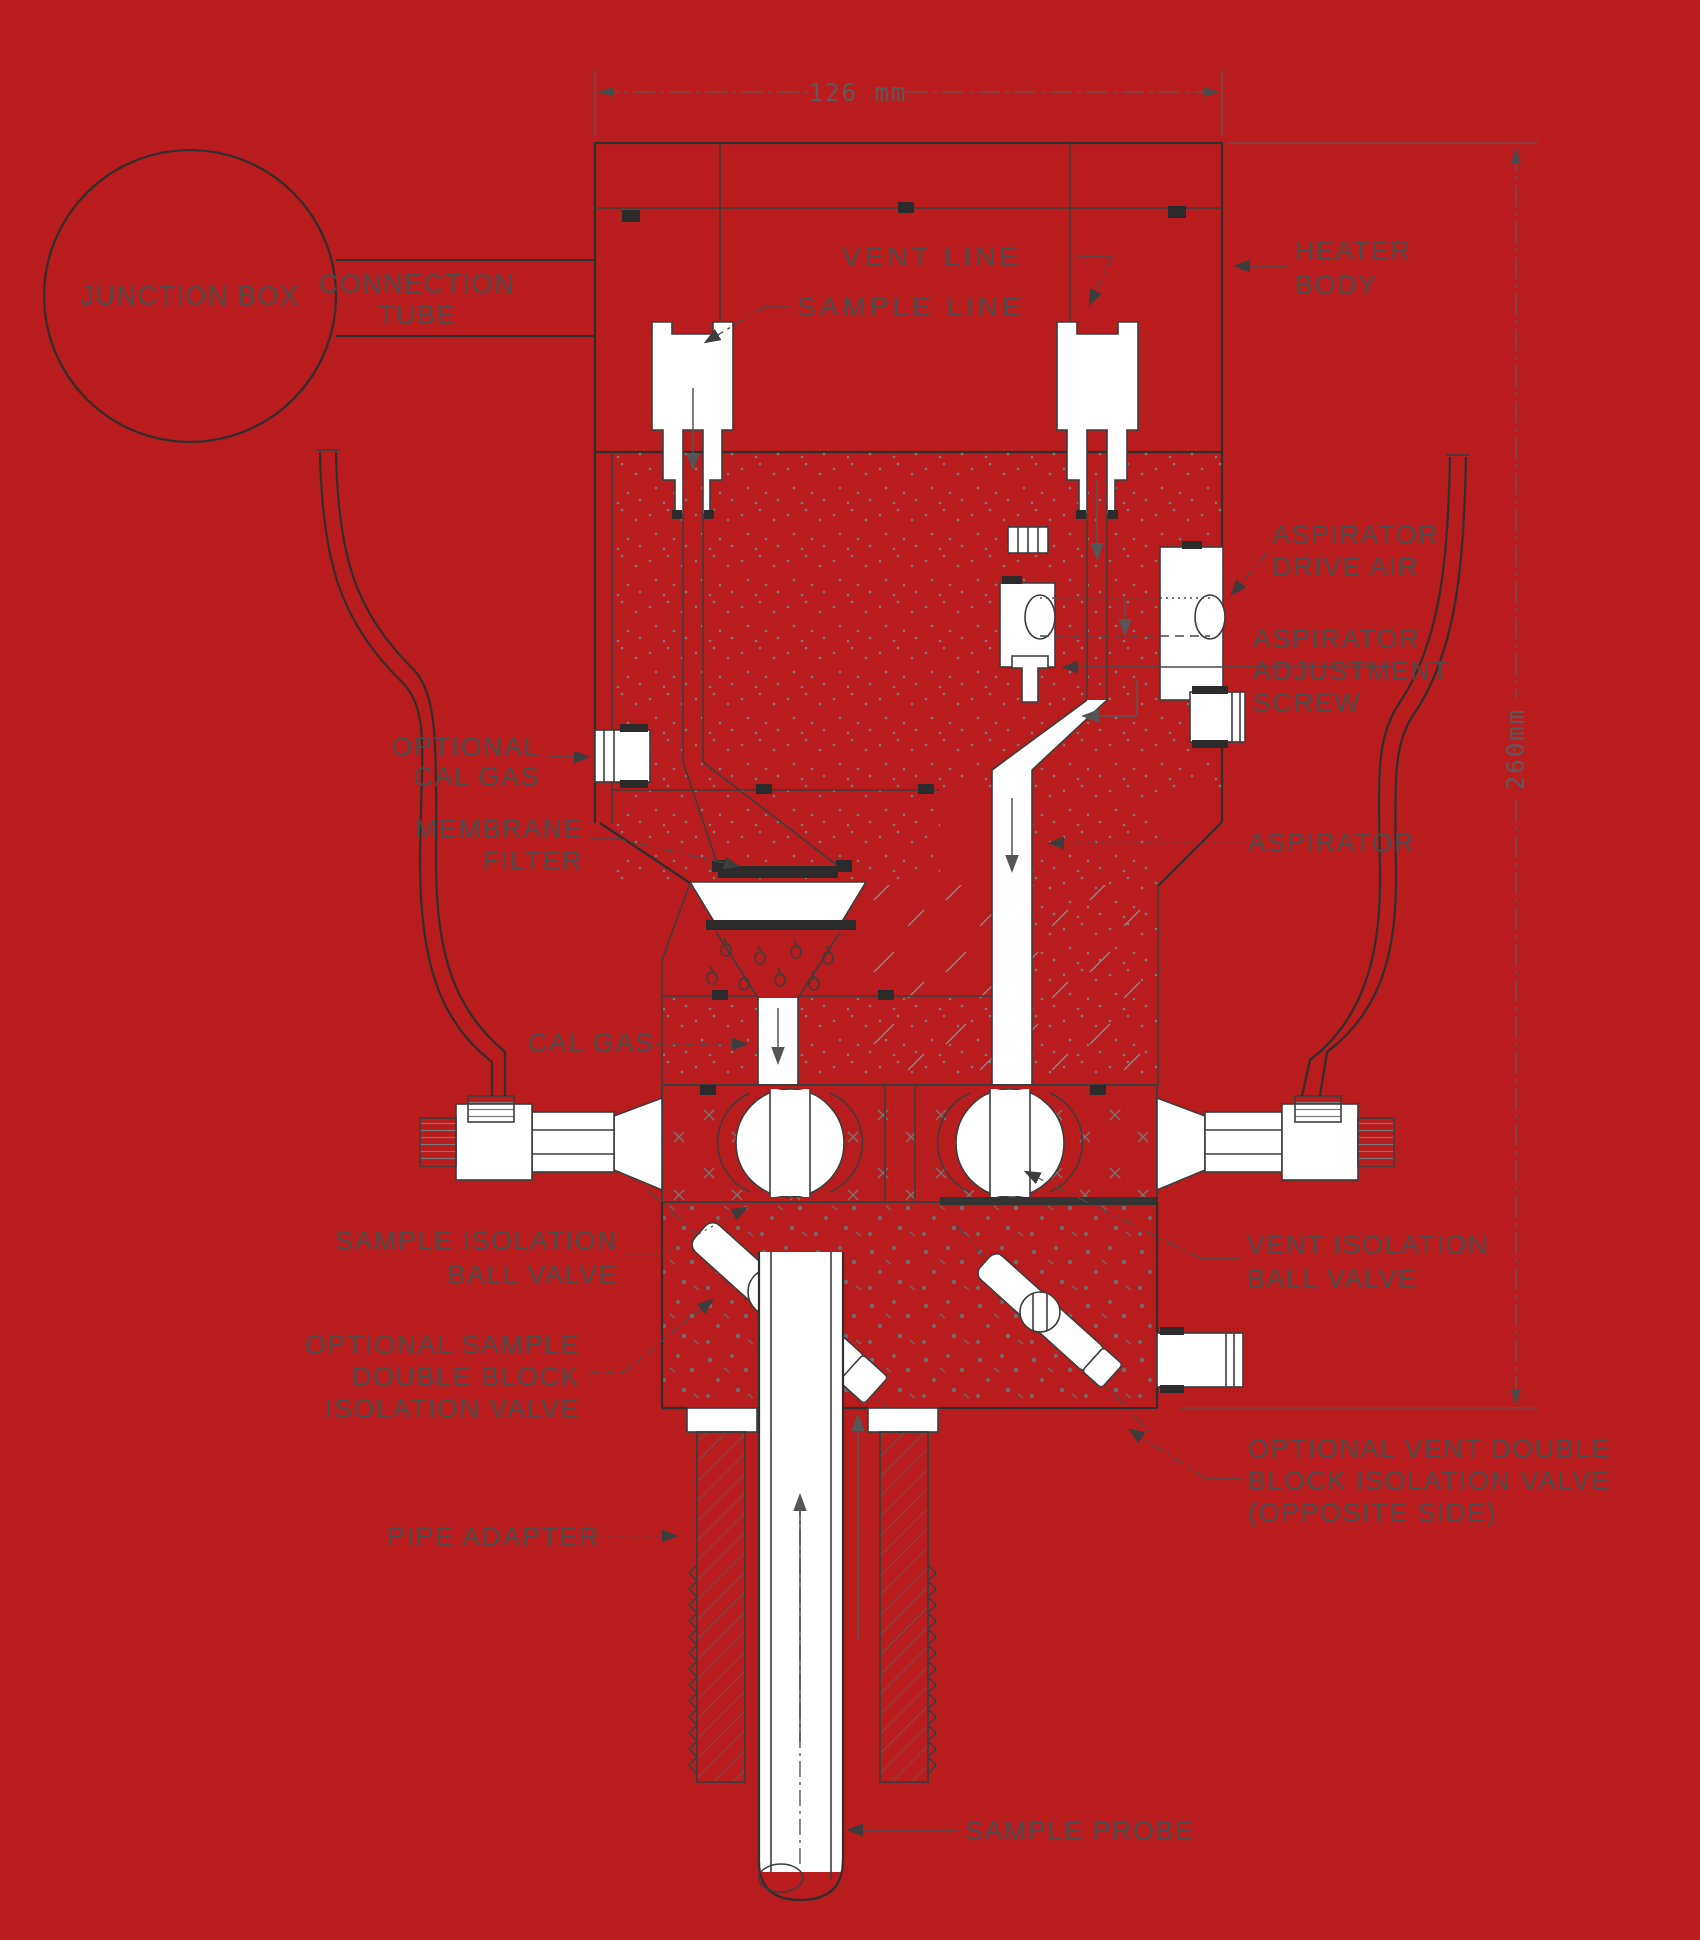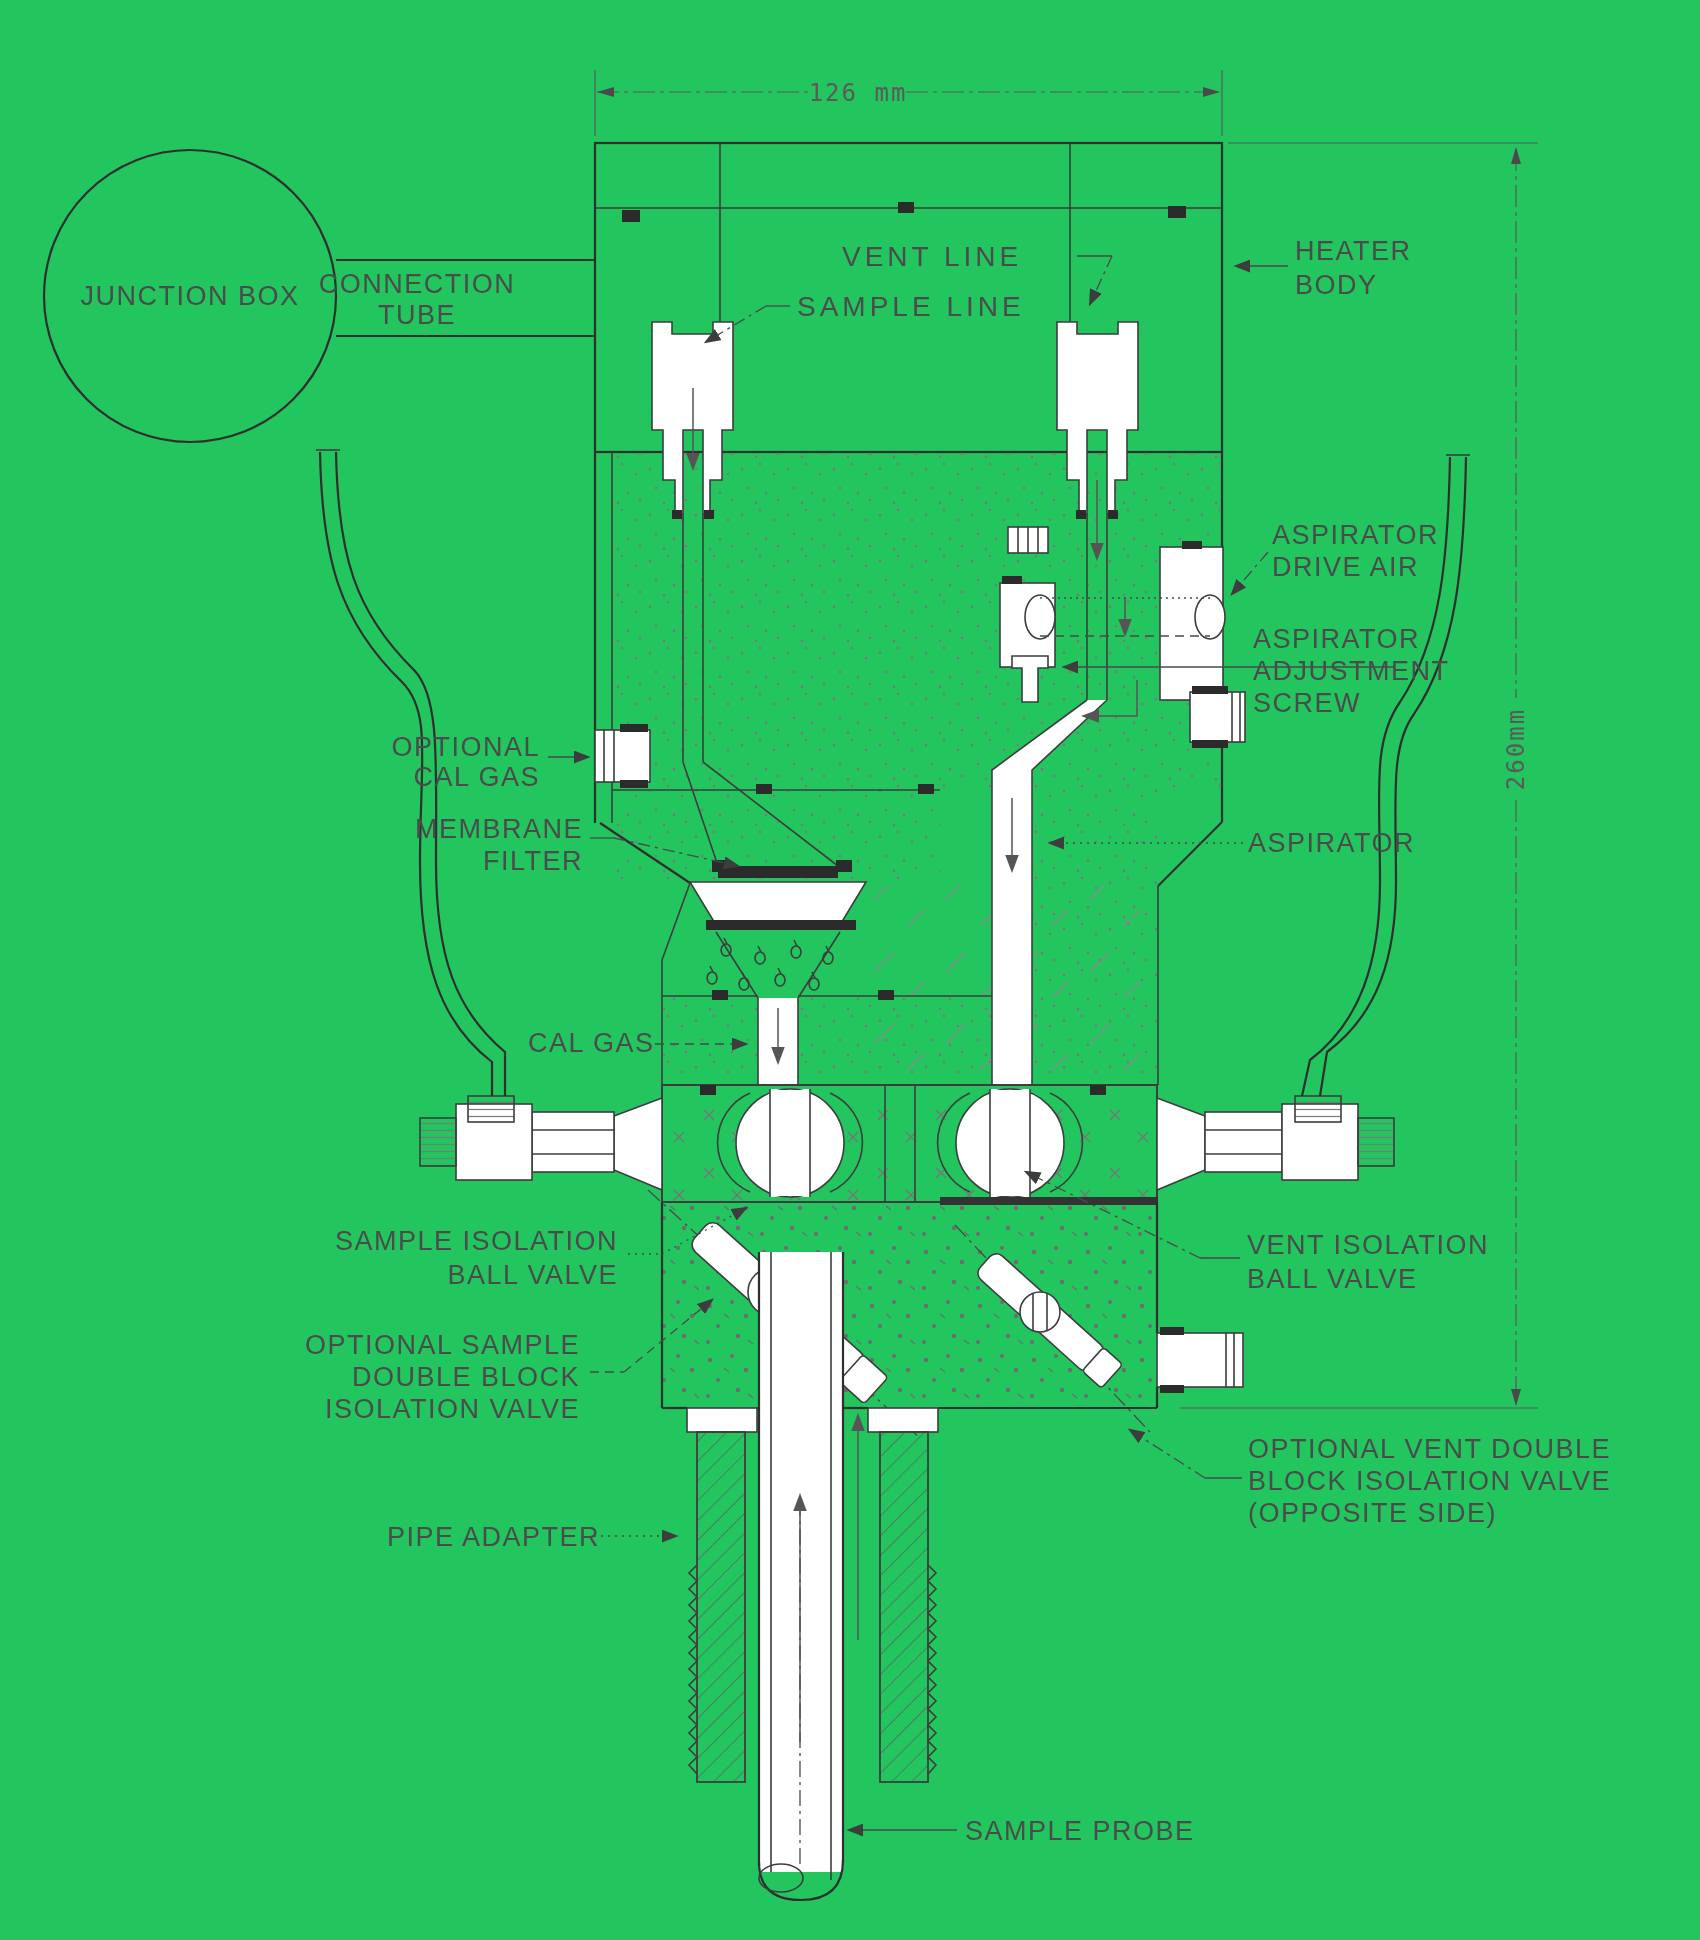--- a/index.html
+++ b/index.html
@@ -1,16 +1,16 @@
 <!DOCTYPE html>
 <html><head>
 <meta charset="utf-8">
 <style>
   html,body{margin:0;padding:0;background:#fff;}
-  #stage{position:relative;width:1700px;height:1940px;background:#22c55e;overflow:hidden;}
+  #stage{position:relative;width:1700px;height:1940px;background:#b91c1c;overflow:hidden;}
   svg{position:absolute;left:0;top:0;}
   .ln{stroke:#3d3d3d;stroke-width:1.6;fill:none;}
   .ln2{stroke:#2f2f2f;stroke-width:2.2;fill:none;}
   .lnw{stroke:#3d3d3d;stroke-width:1.6;fill:#ffffff;}
   .lead{stroke:#4a4a4a;stroke-width:1.3;fill:none;}
   .flow{stroke:#555;stroke-width:1.5;fill:none;}
   .dimln{stroke:#5a5a5a;stroke-width:1.2;fill:none;}
   .seal{fill:#2b2b2b;stroke:none;}
   .lbl{font-family:"Liberation Sans",sans-serif;font-size:27px;fill:#4b4b4b;letter-spacing:1.5px;}
   .lblw{font-family:"Liberation Sans",sans-serif;font-size:28px;fill:#4b4b4b;letter-spacing:4px;}

